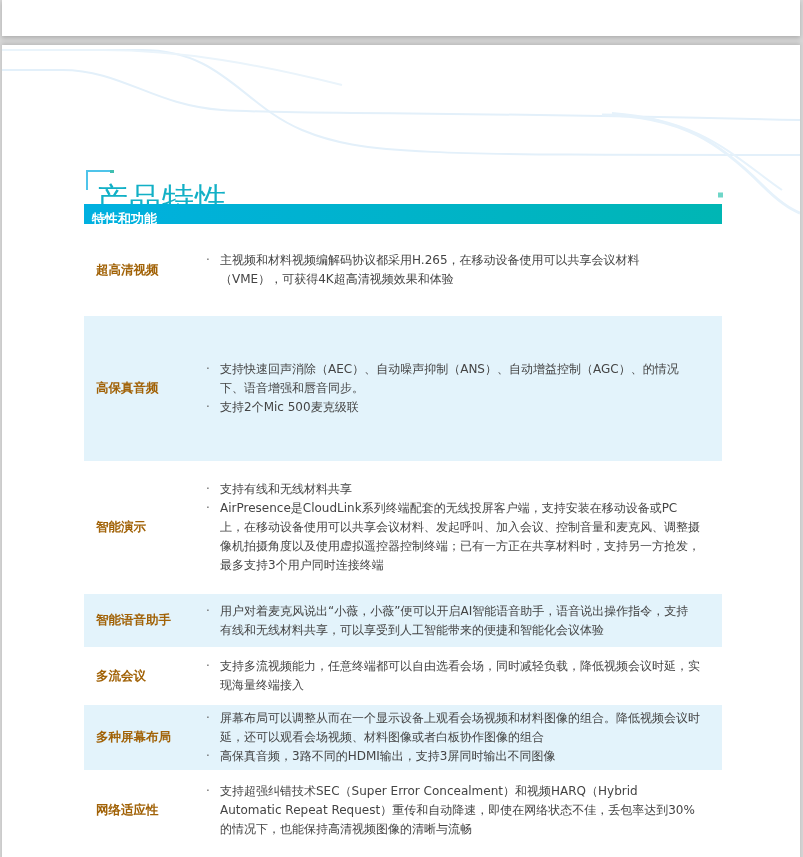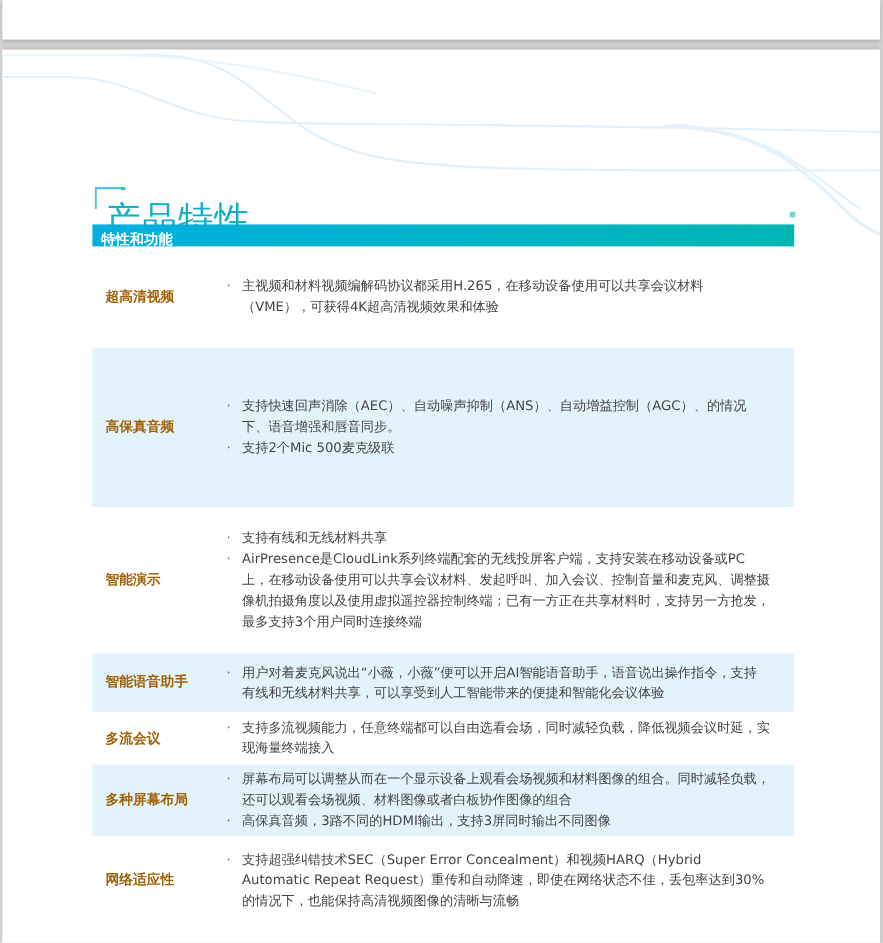--- a/index.html
+++ b/index.html
@@ -76,31 +76,31 @@
       </div>
     </div>
 
     <div class="row alt" style="height:53px">
       <div class="label">智能语音助手</div>
       <div class="content">
         <div class="item">用户对着麦克风说出“小薇，小薇”便可以开启AI智能语音助手，语音说出操作指令，支持有线和无线材料共享，可以享受到人工智能带来的便捷和智能化会议体验</div>
       </div>
     </div>
 
-    <div class="row" style="height:48px">
+    <div class="row" style="height:58px">
       <div class="label">多流会议</div>
       <div class="content">
         <div class="item">支持多流视频能力，任意终端都可以自由选看会场，同时减轻负载，降低视频会议时延，实现海量终端接入</div>
       </div>
     </div>
 
     <div class="row alt" style="height:65px">
       <div class="label">多种屏幕布局</div>
       <div class="content">
-        <div class="item">屏幕布局可以调整从而在一个显示设备上观看会场视频和材料图像的组合。同时减轻负载，还可以观看会场视频、材料图像或者白板协作图像的组合</div>
+        <div class="item">屏幕布局可以调整从而在一个显示设备上观看会场视频和材料图像的组合。降低视频会议时延，还可以观看会场视频、材料图像或者白板协作图像的组合</div>
         <div class="item">高保真音频，3路不同的HDMI输出，支持3屏同时输出不同图像</div>
       </div>
     </div>
 
     <div class="row" style="height:80px">
       <div class="label">网络适应性</div>
       <div class="content">
         <div class="item">支持超强纠错技术SEC（Super Error Concealment）和视频HARQ（Hybrid Automatic Repeat Request）重传和自动降速，即使在网络状态不佳，丢包率达到30%的情况下，也能保持高清视频图像的清晰与流畅</div>
       </div>
     </div>

